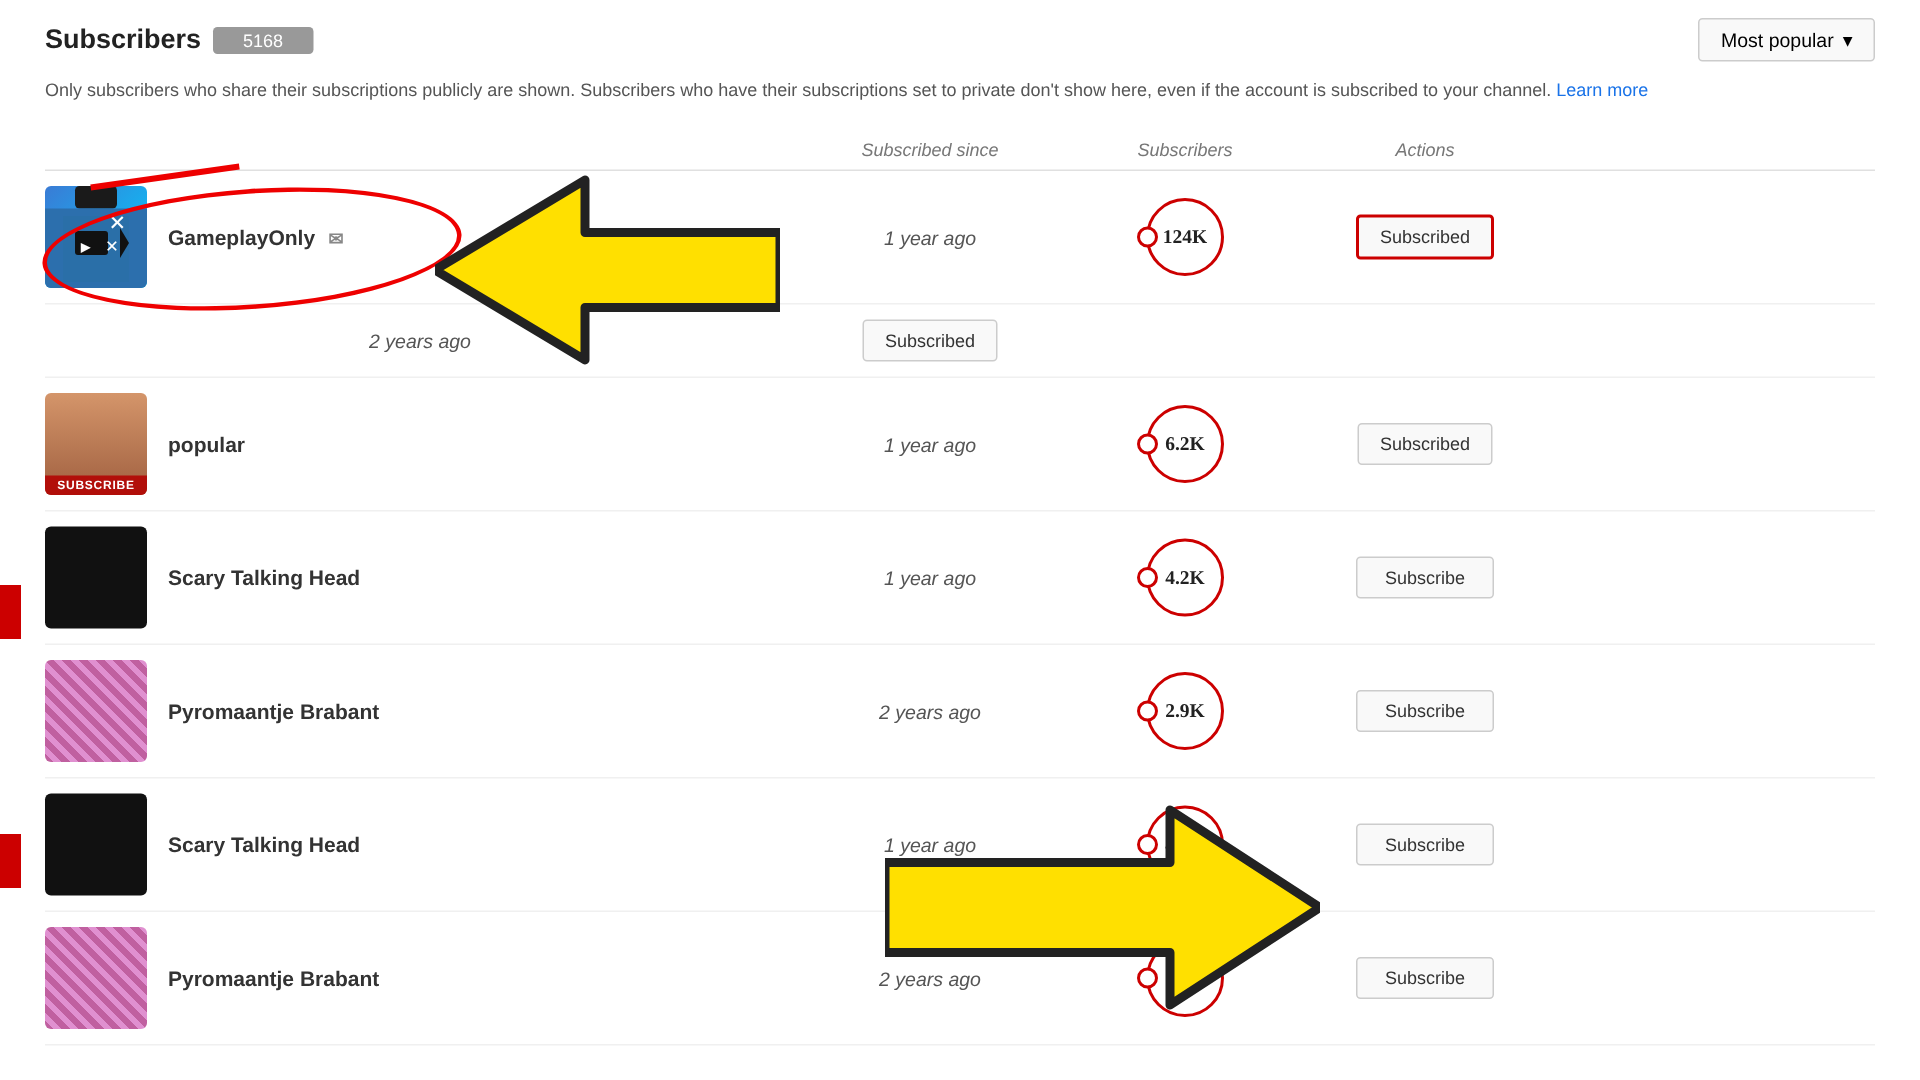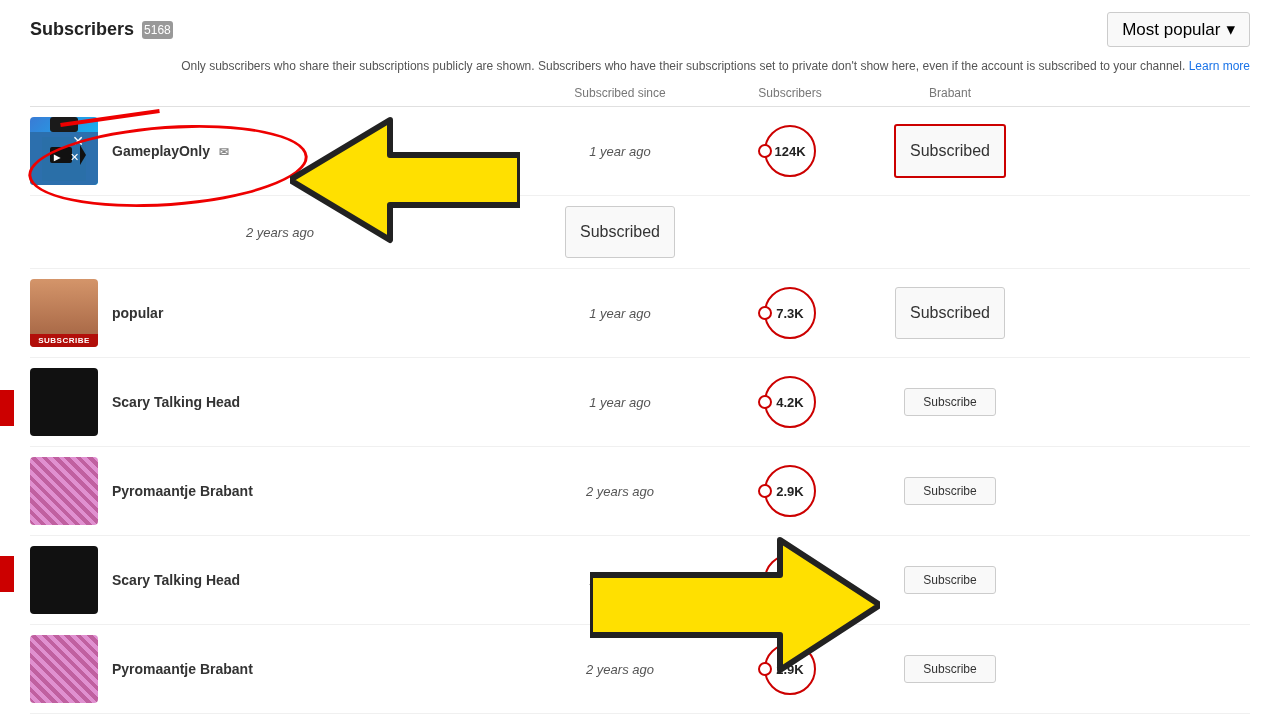--- a/index.html
+++ b/index.html
@@ -33,62 +33,62 @@
     .subscribers-title h2 {
       font-size: 18px;
       font-weight: 600;
       color: #222;
     }
 
     .count-badge {
       background: #999;
       color: #fff;
       font-size: 12px;
-      padding: 2px 2px;
+      padding: 2px 20px;
       border-radius: 3px;
     }
 
     .sort-dropdown {
       border: 1px solid #ccc;
       background: #f9f9f9;
       padding: 6px 14px;
       border-radius: 3px;
-      font-size: 17px;
+      font-size: 13px;
       cursor: pointer;
       display: flex;
       align-items: center;
       gap: 6px;
       margin-left: 10px;
     }
 
     .info-text {
       font-size: 12px;
       color: #555;
-      margin-bottom: 5px;
+      margin-bottom: 18px;
       line-height: 1.5;
-      text-align: right;
     }
 
     .info-text a {
       color: #1a73e8;
       text-decoration: none;
     }
 
     .table-header {
       display: grid;
       grid-template-columns: 500px 180px 160px 160px;
       padding: 6px 0;
       border-bottom: 1px solid #e0e0e0;
       margin-bottom: 0;
     }
 
     .table-header span {
       font-size: 12px;
       color: #777;
       font-weight: 500;
+      font-style: italic;
     }
 
     .table-header .col-subs-since { text-align: center; }
     .table-header .col-subscribers { text-align: center; }
     .table-header .col-actions { text-align: center; }
 
     .subscriber-row {
       display: grid;
       grid-template-columns: 500px 180px 160px 160px;
       align-items: center;
@@ -240,20 +240,21 @@
       font-size: 13px;
       color: #555;
       text-align: center;
       font-style: italic;
     }
 
     .sub-count {
       display: flex;
       align-items: center;
       justify-content: center;
+      font-family: Liberation Serif, serif;
     }
 
     .sub-count-badge {
       width: 52px;
       height: 52px;
       border-radius: 50%;
       border: 2.5px solid #cc0000;
       display: flex;
       align-items: center;
       justify-content: center;
@@ -278,22 +279,22 @@
     }
 
     .action-col {
       display: flex;
       justify-content: center;
     }
 
     .btn-subscribed {
       border: 1px solid #ccc;
       background: #f9f9f9;
-      padding: 16px 14px;
-      font-size: 16px;
+      padding: 6px 14px;
+      font-size: 12px;
       border-radius: 3px;
       cursor: pointer;
       color: #333;
       font-weight: 500;
     }
 
     .btn-subscribe {
       border: 1px solid #ccc;
       background: #f9f9f9;
       padding: 6px 18px;
@@ -387,21 +388,21 @@
 
   <p class="info-text">
     <span>Only subscribers who share their subscriptions publicly are shown. Subscribers who have their subscriptions set to private don't show here, even if the account is subscribed to your channel.</span>
     <a href="#"> <span>Learn more</span></a>
   </p>
 
   <div class="table-header">
     <span></span>
     <span class="col-subs-since">Subscribed since</span>
     <span class="col-subscribers">Subscribers</span>
-    <span class="col-actions">Brabant</span>
+    <span class="col-actions">Actions</span>
   </div>
 
   <div class="subscriber-row">
     <div class="channel-info">
       <div class="avatar avatar-gameplay">
         <div class="gameplay-icon">
           <svg viewBox="0 0 44 44" xmlns="http://www.w3.org/2000/svg">
             <rect width="44" height="44" fill="#2a6fa8"></rect>
             <rect x="8" y="10" width="22" height="16" rx="2" fill="#111"></rect>
             <polygon points="38,8 44,18 38,28" fill="#111"></polygon>
@@ -431,21 +432,21 @@
   <div class="subscriber-row">
     <div class="channel-info">
       <div class="avatar avatar-notsera">
         <div style="width:100%;height:100%;background:linear-gradient(180deg,#d4956a,#a06040);"></div>
         <div class="subscribe-overlay">SUBSCRIBE</div>
       </div>
       <span class="channel-name">popular</span>
     </div>
     <div class="subscribed-since">1 year ago</div>
     <div class="sub-count">
-      <div class="sub-count-badge">7.3K</div>
+      <div class="sub-count-badge">6.2K</div>
     </div>
     <div class="action-col">
       <button class="btn-subscribed">Subscribed</button>
     </div>
   </div>
 
   <div class="subscriber-row">
     <div class="channel-info">
       <div class="avatar avatar-scary"></div>
       <span class="channel-name">Scary Talking Head</span>

